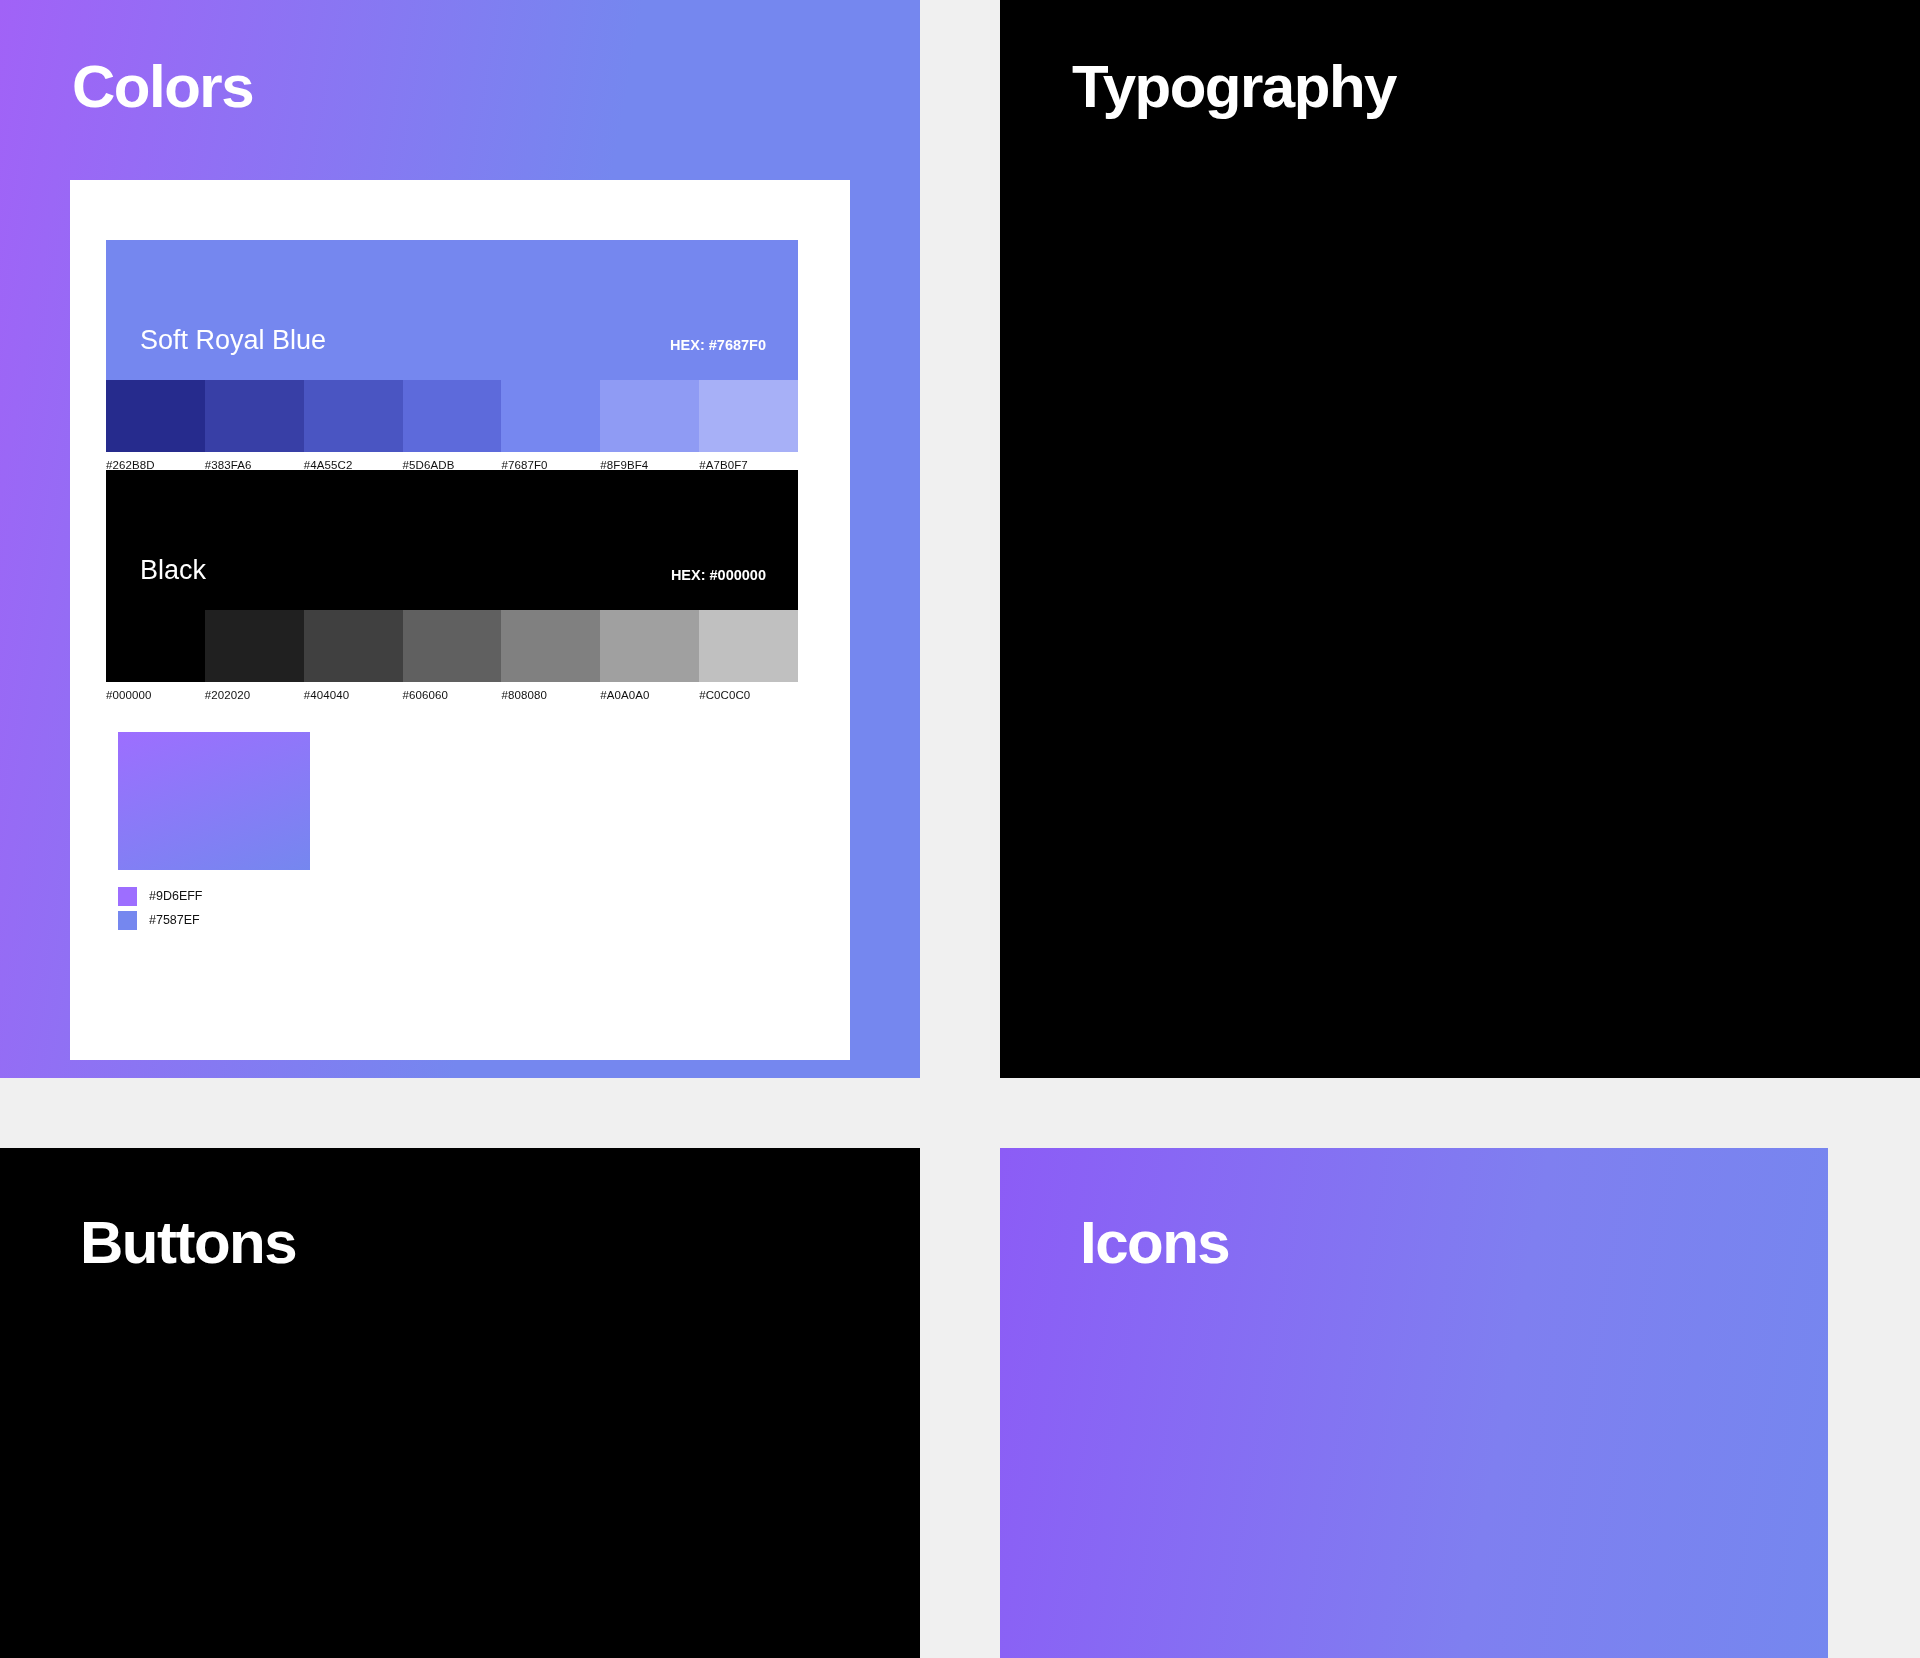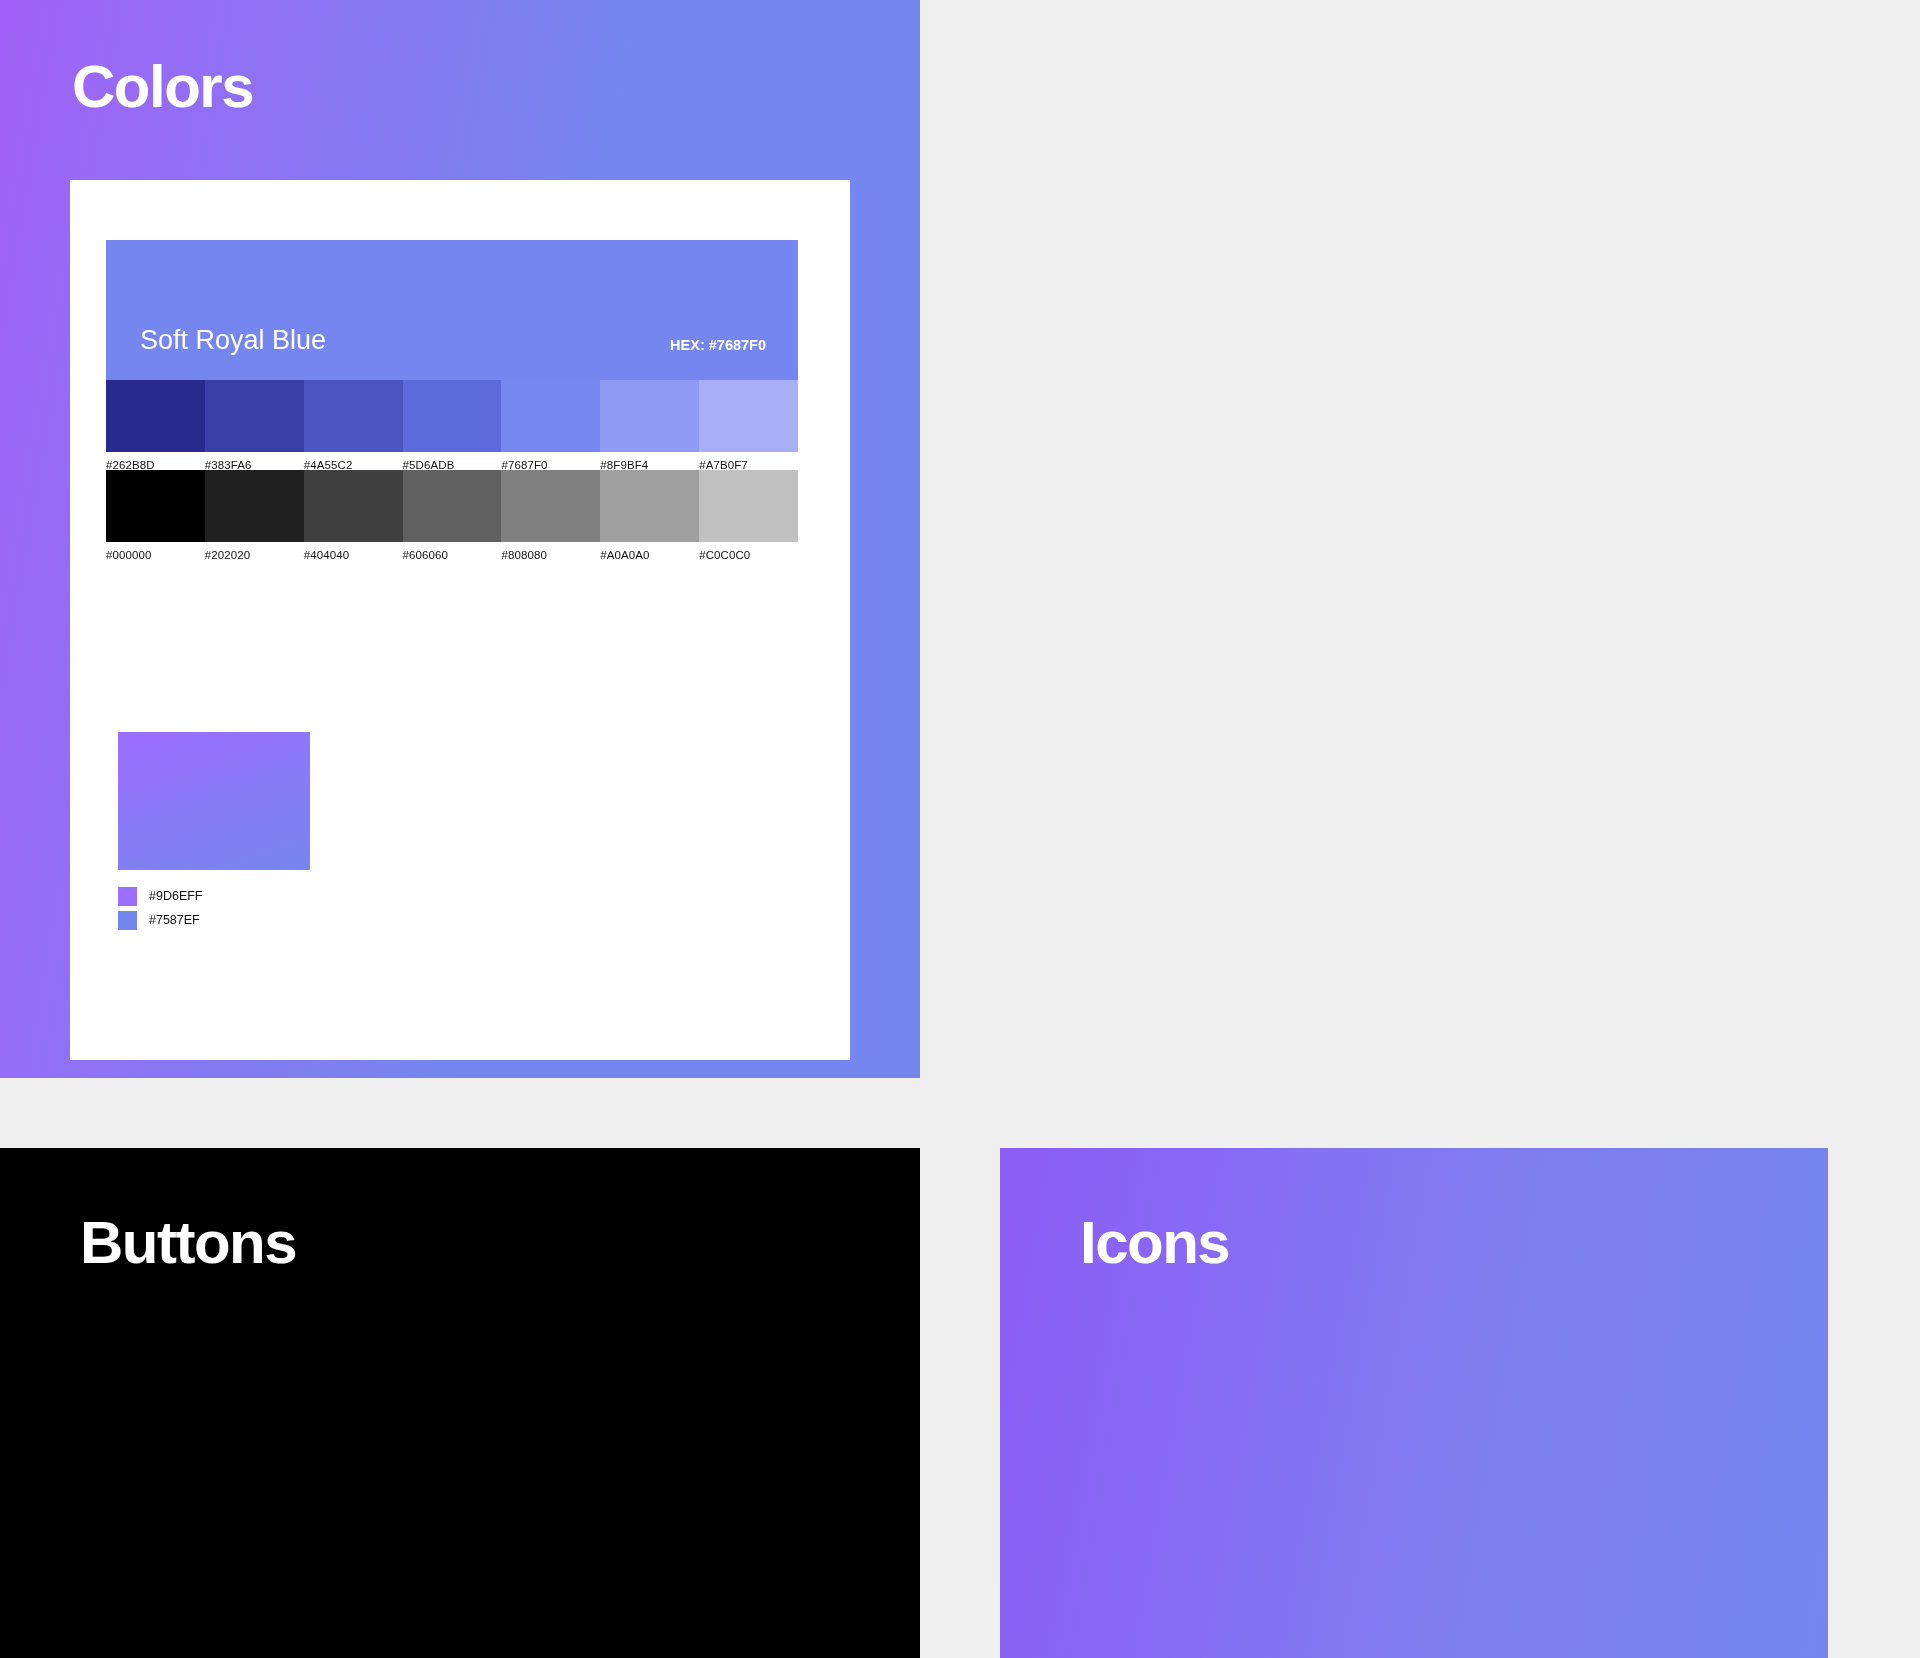--- a/index.html
+++ b/index.html
@@ -132,20 +132,24 @@
           <span>#383FA6</span>
           <span>#4A55C2</span>
           <span>#5D6ADB</span>
           <span>#7687F0</span>
           <span>#8F9BF4</span>
           <span>#A7B0F7</span>
         </div>
       </div>
 
       <div class="palette" id="palette-black">
+        <div class="palette-head">
+          <div class="palette-name">Black</div>
+          <div class="palette-hex">HEX: #000000</div>
+        </div>
         <div class="ramp">
           <div class="cell" style="background:#000000"></div>
           <div class="cell" style="background:#202020"></div>
           <div class="cell" style="background:#404040"></div>
           <div class="cell" style="background:#606060"></div>
           <div class="cell" style="background:#808080"></div>
           <div class="cell" style="background:#A0A0A0"></div>
           <div class="cell" style="background:#C0C0C0"></div>
         </div>
         <div class="ramp-labels">
@@ -173,20 +177,24 @@
             </div>
           </div>
         </div>
 
 
       </div>
 
     </div>
   </div>
 
+  <div class="panel" id="panel-typography">
+    <div class="panel-title">Typography</div>
+
+  </div>
 
   <div class="panel" id="panel-buttons">
     <div class="panel-title">Buttons</div>
 
   </div>
 
   <div class="panel" id="panel-icons">
     <div class="panel-title">Icons</div>
 
   </div>

